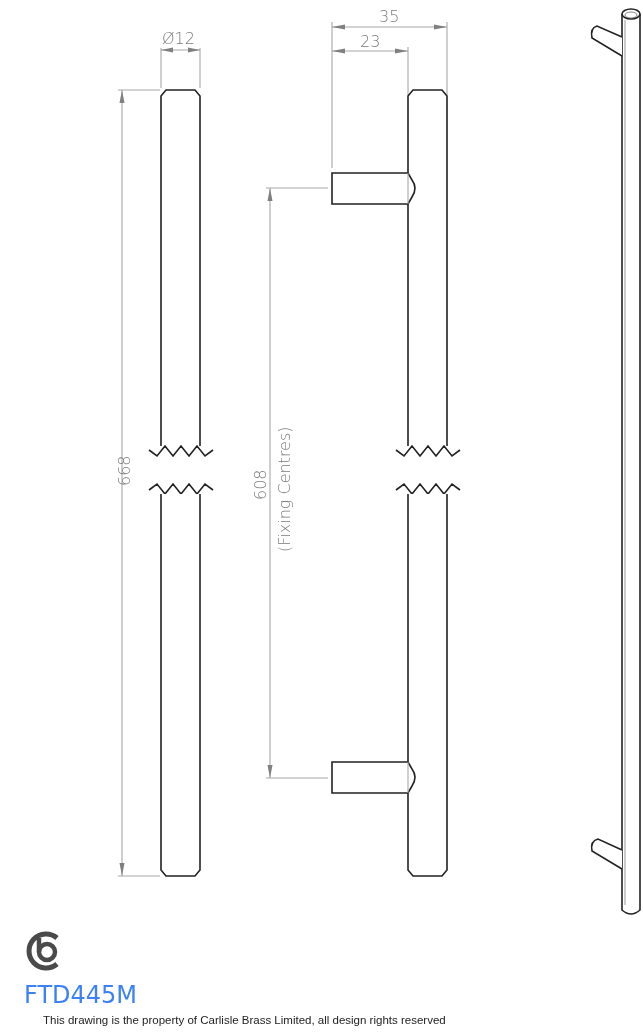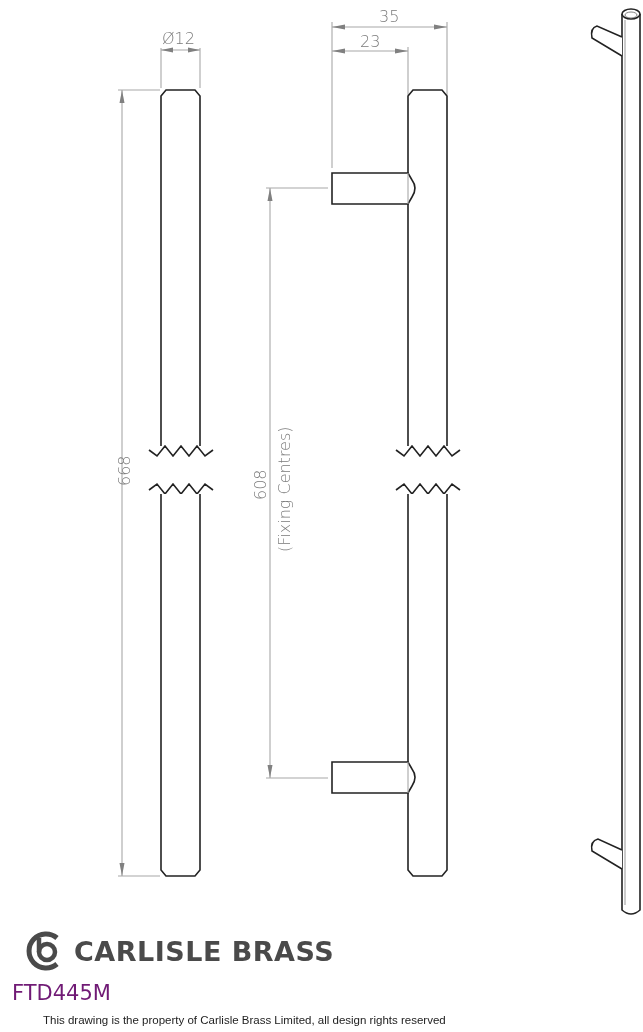--- a/index.html
+++ b/index.html
@@ -4,21 +4,21 @@
   <style>
     html, body { margin: 0; padding: 0; background: #ffffff; }
     body { width: 643px; height: 1032px; position: relative; overflow: hidden; font-family: "DejaVu Sans", sans-serif; }
     #drawing { position: absolute; left: 0; top: 0; width: 643px; height: 1032px; }
     .dimtext { font-family: "DejaVu Sans", sans-serif; font-size: 16px; fill: #7a7a7a; font-weight: 300; }
     .outline { stroke: #222; stroke-width: 1.6; fill: #fff; }
     .dim { stroke: #a8a8a8; stroke-width: 1.1; fill: none; }
     .arrow { fill: #808080; }
     .brand-wrap { position: absolute; left: 24px; top: 930px; display: flex; align-items: center; }
     .brand-name { font-family: "DejaVu Sans", sans-serif; font-weight: bold; font-size: 27px; color: #4a4a4a; letter-spacing: 0.5px; margin-left: 8px; }
-    .code { position: absolute; left: 12px; top: 981px; font-family: "DejaVu Sans", sans-serif; font-size: 21px; color: #701a75; }
+    .code { position: absolute; left: 24px; top: 981px; font-family: "DejaVu Sans", sans-serif; font-size: 24px; color: #3b82f6; }
     .note { position: absolute; left: 26px; top: 1014px; font-family: "Liberation Sans", sans-serif; font-size: 11.5px; color: #222; margin-left: 17px; }
   </style>
 </head>
 <body>
 
 <svg id="drawing" viewBox="0 0 643 1032" xmlns="http://www.w3.org/2000/svg">
 
   <g>
 
     <line class="dim" x1="161" y1="48" x2="161" y2="88"></line>
@@ -93,17 +93,16 @@
     <path class="outline" d="M622,850 L598,839 Q590,841 592,851 L622,869"></path>
   </g>
 </svg>
 
 <div class="brand-wrap">
   <svg width="42" height="42" viewBox="0 0 42 42">
     <path d="M33,8 A17,17 0 1 0 33,34" fill="none" stroke="#4a4a4a" stroke-width="5"></path>
     <circle cx="23" cy="22" r="8" fill="none" stroke="#4a4a4a" stroke-width="4.5"></circle>
     <path d="M15,22 L15,8" stroke="#4a4a4a" stroke-width="4.5"></path>
   </svg>
-  <span class="brand-name">CARLISLE BRASS</span>
 </div>
 
 <div class="code">FTD445M</div>
 <div class="note">This drawing is the property of Carlisle Brass Limited, all design rights reserved</div>
 
 </body></html>

